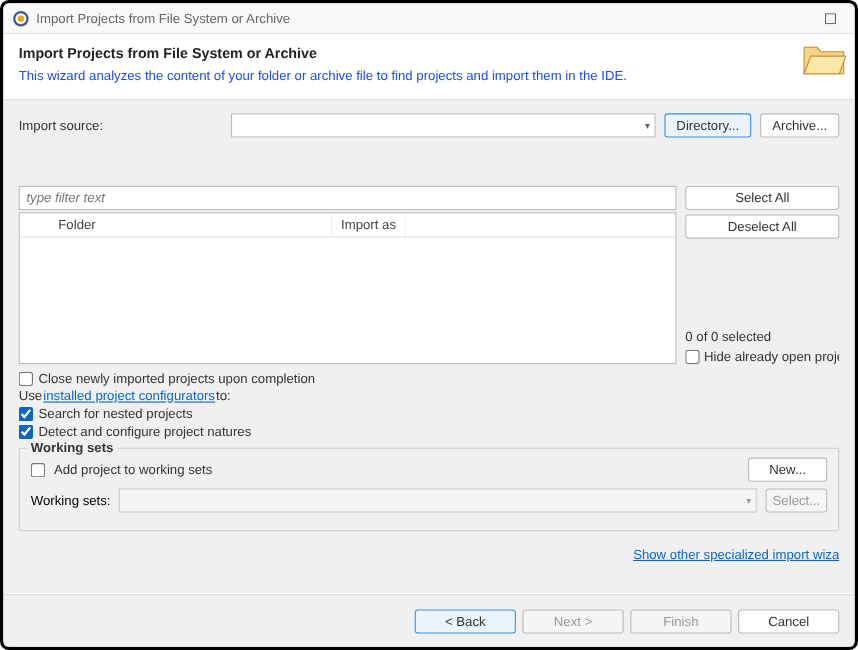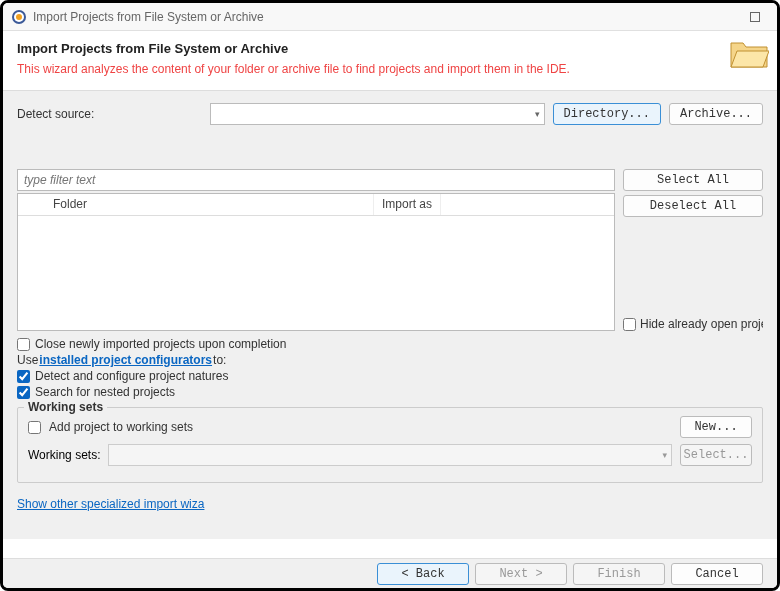--- a/index.html
+++ b/index.html
@@ -5,62 +5,62 @@
     * { box-sizing: border-box; margin: 0; padding: 0; }
     body { font-family: "Segoe UI", Tahoma, sans-serif; font-size: 12px; color: #333; background: #fff; width: 780px; height: 591px; border: 3px solid #000; border-radius: 8px; overflow: hidden; position: relative; }
     
     .titlebar { height: 28px; background: #f8f8f8; display: flex; align-items: center; padding: 0 8px; border-bottom: 1px solid #e0e0e0; }
     .titlebar .icon { width: 16px; height: 16px; margin-right: 6px; }
     .titlebar .title { flex: 1; color: #666; }
     .titlebar .winbtn { width: 28px; height: 20px; display: flex; align-items: center; justify-content: center; color: #666; font-size: 10px; }
     
     .header { padding: 10px 14px 14px 14px; background: #fff; border-bottom: 1px solid #ddd; position: relative; }
     .header h1 { font-size: 13px; font-weight: 600; color: #222; margin-bottom: 6px; }
-    .header p { font-size: 12px; color: #ef4444; }
+    .header p { font-size: 12px; color: #1d4ed8; }
     .folder-icon { position: absolute; right: 8px; top: 6px; }
     
     .body { background: #f0f0f0; padding: 12px 14px 0 14px; height: 448px; overflow: hidden; }
     
     .source-row { display: flex; align-items: center; gap: 8px; margin-bottom: 14px; }
     .source-row label { width: 185px; }
     .source-row .combo { flex: 1; height: 22px; background: #fff; border: 1px solid #bbb; display: flex; align-items: center; padding: 0 4px; }
     .source-row .combo .chev { margin-left: auto; color: #666; font-size: 9px; }
-    .btn { height: 22px; padding: 0 10px; background: #fdfdfd; border: 1px solid #bbb; border-radius: 3px; font-size: 12px; color: #333; cursor: pointer; display: inline-flex; align-items: center; justify-content: center; font-family: Liberation Mono, monospace; }
+    .btn { height: 22px; padding: 0 10px; background: #fdfdfd; border: 1px solid #bbb; border-radius: 3px; font-size: 12px; color: #333; cursor: pointer; display: inline-flex; align-items: center; justify-content: center; }
     .btn.primary { border-color: #3a8fd6; background: #eaf4fc; }
     .btn.disabled { color: #999; background: #f5f5f5; }
     
     .table-area { display: flex; gap: 8px; margin-top: 44px; }
     .table-wrap { flex: 1; }
     .filter { width: 100%; height: 22px; border: 1px solid #bbb; padding: 2px 6px; color: #888; font-style: italic; font-size: 12px; background: #fff; }
     .table { border: 1px solid #bbb; background: #fff; height: 138px; margin-top: 2px; }
     .thead { display: flex; height: 22px; border-bottom: 1px solid #ddd; }
     .thead .th { padding: 3px 8px; color: #444; border-right: 1px solid #eee; }
-    .thead .th:first-child { width: 356px; padding-left: 35px; }
+    .thead .th:first-child { width: 284px; padding-left: 35px; }
     .side-col { width: 140px; display: flex; flex-direction: column; gap: 4px; }
     .side-col .btn { width: 100%; }
     .side-col .spacer { flex: 1; }
     .side-col .status { font-size: 12px; color: #333; }
     .side-col .chkrow { display: flex; align-items: center; gap: 4px; font-size: 12px; white-space: nowrap; overflow: hidden; }
     
     .checks { margin-top: 6px; }
     .chk { display: flex; align-items: center; gap: 5px; margin-bottom: 2px; }
     .chk input { width: 13px; height: 13px; accent-color: #0a66c2; }
-    .chk a { color: #0a66c2; text-decoration: underline; font-weight: bold; }
+    .chk a { color: #0a66c2; text-decoration: underline; }
     
     .fieldset { border: 1px solid #ccc; border-radius: 2px; margin-top: 8px; padding: 8px 10px 10px 10px; position: relative; }
     .fieldset .legend { position: absolute; top: -8px; left: 6px; background: #f0f0f0; padding: 0 4px; font-size: 12px; color: #333; font-weight: bold; }
     .ws-row { display: flex; align-items: center; gap: 8px; margin-bottom: 6px; }
     .ws-row .stretch { flex: 1; }
     .ws-combo { flex: 1; height: 22px; background: #f5f5f5; border: 1px solid #ccc; display: flex; align-items: center; padding: 0 4px; color: #999; }
     .ws-combo .chev { margin-left: auto; font-size: 9px; }
     
-    .link-row { text-align: left; margin-top: 14px; overflow: hidden; white-space: nowrap; }
+    .link-row { text-align: right; margin-top: 14px; overflow: hidden; white-space: nowrap; }
     .link-row a { color: #0a66c2; text-decoration: underline; font-size: 12px; }
     
-    .footer { position: absolute; bottom: 0; left: 0; right: 0; height: 30px; border-top: 1px solid #ddd; background: #f0f0f0; display: flex; align-items: center; justify-content: flex-end; gap: 6px; padding: 0 14px; }
+    .footer { position: absolute; bottom: 0; left: 0; right: 0; height: 48px; border-top: 1px solid #ddd; background: #f0f0f0; display: flex; align-items: center; justify-content: flex-end; gap: 6px; padding: 0 14px; }
     .footer .btn { width: 92px; }
     
     input[type=checkbox] { accent-color: #0a66c2; }
   </style>
 </head>
 <body>
 
 <div class="titlebar">
   <span class="icon">
     <svg width="16" height="16" viewBox="0 0 16 16">
@@ -83,21 +83,21 @@
   <span class="folder-icon">
     <svg width="40" height="32" viewBox="0 0 40 32">
         <path d="M2 6 L14 6 L17 10 L38 10 L38 30 L2 30 Z" fill="#f5d58a" stroke="#c09030"></path>
         <path d="M2 30 L8 14 L40 14 L34 30 Z" fill="#fce6a8" stroke="#c09030"></path>
       </svg>
   </span>
 </div>
 
 <div class="body">
   <div class="source-row">
-    <label>Detect source:</label>
+    <label>Import source:</label>
     <div class="combo">
       <span></span>
       <span class="chev">▾</span>
     </div>
     <button class="btn primary">Directory...</button>
     <button class="btn">Archive...</button>
   </div>
 
   <div class="table-area">
     <div class="table-wrap">
@@ -106,61 +106,62 @@
         <div class="thead">
           <div class="th">Folder</div>
           <div class="th">Import as</div>
         </div>
       </div>
     </div>
     <div class="side-col">
       <button class="btn">Select All</button>
       <button class="btn">Deselect All</button>
       <div class="spacer"></div>
+      <div class="status">0 of 0 selected</div>
       <div class="chkrow">
         <input type="checkbox" style="">
         <span>Hide already open projec</span>
       </div>
     </div>
   </div>
 
   <div class="checks">
     <div class="chk">
       <input type="checkbox" style="">
       <span>Close newly imported projects upon completion</span>
     </div>
     <div class="chk" style="margin-left:0; gap:1px;">
       <span>Use </span>
       <a href="#">installed project configurators</a>
       <span> to:</span>
     </div>
     <div class="chk">
       <input type="checkbox" checked="" style="">
-      <span>Detect and configure project natures</span>
+      <span>Search for nested projects</span>
     </div>
     <div class="chk">
       <input type="checkbox" checked="" style="">
-      <span>Search for nested projects</span>
+      <span>Detect and configure project natures</span>
     </div>
   </div>
 
   <div class="fieldset">
     <span class="legend">Working sets</span>
     <div class="ws-row">
       <input type="checkbox" style="">
       <span>Add project to working sets</span>
       <span class="stretch"></span>
       <button class="btn" style="width:72px">New...</button>
     </div>
     <div class="ws-row">
       <span style="color:#000000">Working sets:</span>
       <div class="ws-combo">
         <span class="chev">▾</span>
       </div>
-      <button class="btn disabled" style="width:72px">Select...</button>
+      <button class="btn disabled" style="width:56px">Select...</button>
     </div>
   </div>
 
   <div class="link-row">
     <a href="#">Show other specialized import wiza</a>
   </div>
 </div>
 
 <div class="footer">
   <button class="btn primary">&lt; Back</button>

